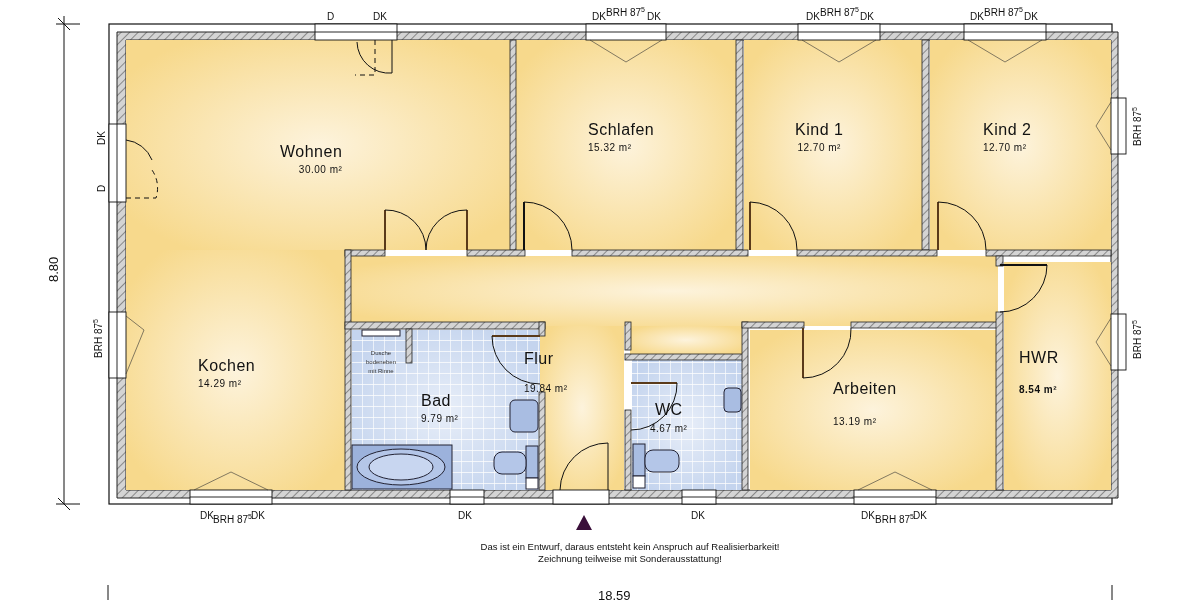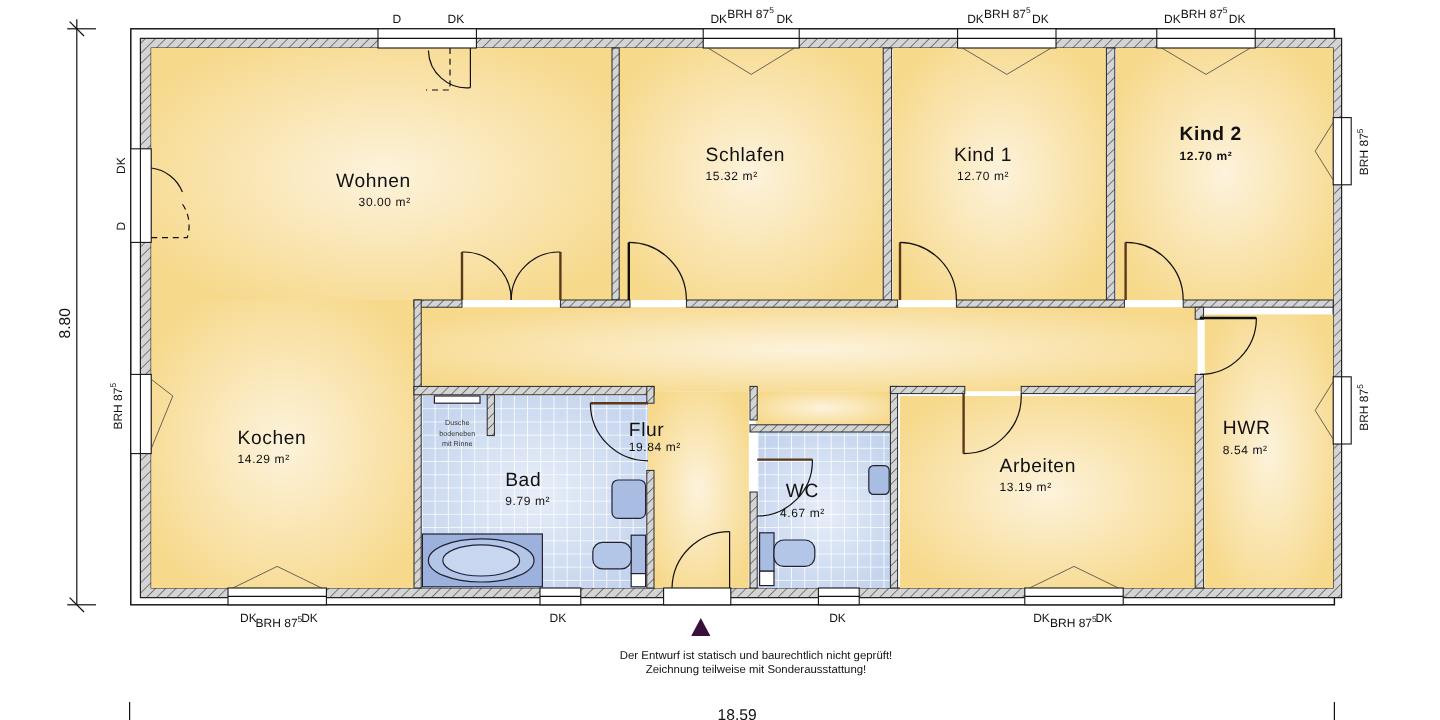--- a/index.html
+++ b/index.html
@@ -221,47 +221,47 @@
   <div class="room-area" style="margin-top:3px;text-align:right;">30.00 m²</div>
 </div>
 <div class="lbl" style="left:588px;top:121px;">
   <div class="room-name">Schlafen</div>
   <div class="room-area" style="margin-top:3px;">15.32 m²</div>
 </div>
 <div class="lbl" style="left:795px;top:121px;text-align:center;">
   <div class="room-name">Kind 1</div>
   <div class="room-area" style="margin-top:3px;">12.70 m²</div>
 </div>
-<div class="lbl" style="left:983px;top:104px;font-weight:bold;">
+<div class="lbl" style="left:983px;top:121px;">
   <div class="room-name">Kind 2</div>
   <div class="room-area" style="margin-top:3px;">12.70 m²</div>
 </div>
 <div class="lbl" style="left:198px;top:357px;">
   <div class="room-name">Kochen</div>
   <div class="room-area" style="margin-top:3px;">14.29 m²</div>
 </div>
 <div class="lbl" style="left:421px;top:392px;">
   <div class="room-name">Bad</div>
   <div class="room-area" style="margin-top:3px;">9.79 m²</div>
 </div>
 <div class="lbl" style="left:524px;top:350px;">
   <div class="room-name">Flur</div>
-  <div class="room-area" style="margin-top:0;">19.84 m²</div>
+  <div class="room-area" style="margin-top:15px;">19.84 m²</div>
 </div>
 <div class="lbl" style="left:650px;top:401px;text-align:center;">
   <div class="room-name">WC</div>
   <div class="room-area" style="margin-top:4px;">4.67 m²</div>
 </div>
 <div class="lbl" style="left:833px;top:380px;">
   <div class="room-name">Arbeiten</div>
-  <div class="room-area" style="margin-top:3px;">13.19 m²</div>
+  <div class="room-area" style="margin-top:18px;">13.19 m²</div>
 </div>
 <div class="lbl" style="left:1019px;top:349px;">
   <div class="room-name">HWR</div>
-  <div class="room-area" style="margin-top:3px;">8.54 m²</div>
+  <div class="room-area" style="margin-top:17px;font-weight:bold;">8.54 m²</div>
 </div>
 
 <div class="shower-note">
   <div>Dusche</div>
   <div>bodeneben</div>
   <div>mit Rinne</div>
 </div>
 
 <span class="lbl mark" style="left:327px;top:11px;">D</span>
 <span class="lbl mark" style="left:373px;top:11px;">DK</span>
@@ -291,15 +291,15 @@
 <span class="lbl mark vert" style="left:96px;top:192px;">D</span>
 <span class="lbl mark vert" style="left:92px;top:358px;"><span>BRH 87</span><sup>5</sup></span>
 
 <span class="lbl mark vert" style="left:1131px;top:146px;"><span>BRH 87</span><sup>5</sup></span>
 <span class="lbl mark vert" style="left:1131px;top:359px;"><span>BRH 87</span><sup>5</sup></span>
 
 <span class="lbl dim vert" style="left:46px;top:282px;">8.80</span>
 <span class="lbl dim" style="left:598px;top:588px;">18.59</span>
 
 <div class="note">
-  <div>Der Entwurf ist statisch und baurechtlich nicht geprüft!</div>
+  <div>Das ist ein Entwurf, daraus entsteht kein Anspruch auf Realisierbarkeit!</div>
   <div>Zeichnung teilweise mit Sonderausstattung!</div>
 </div>
 
 </body></html>

